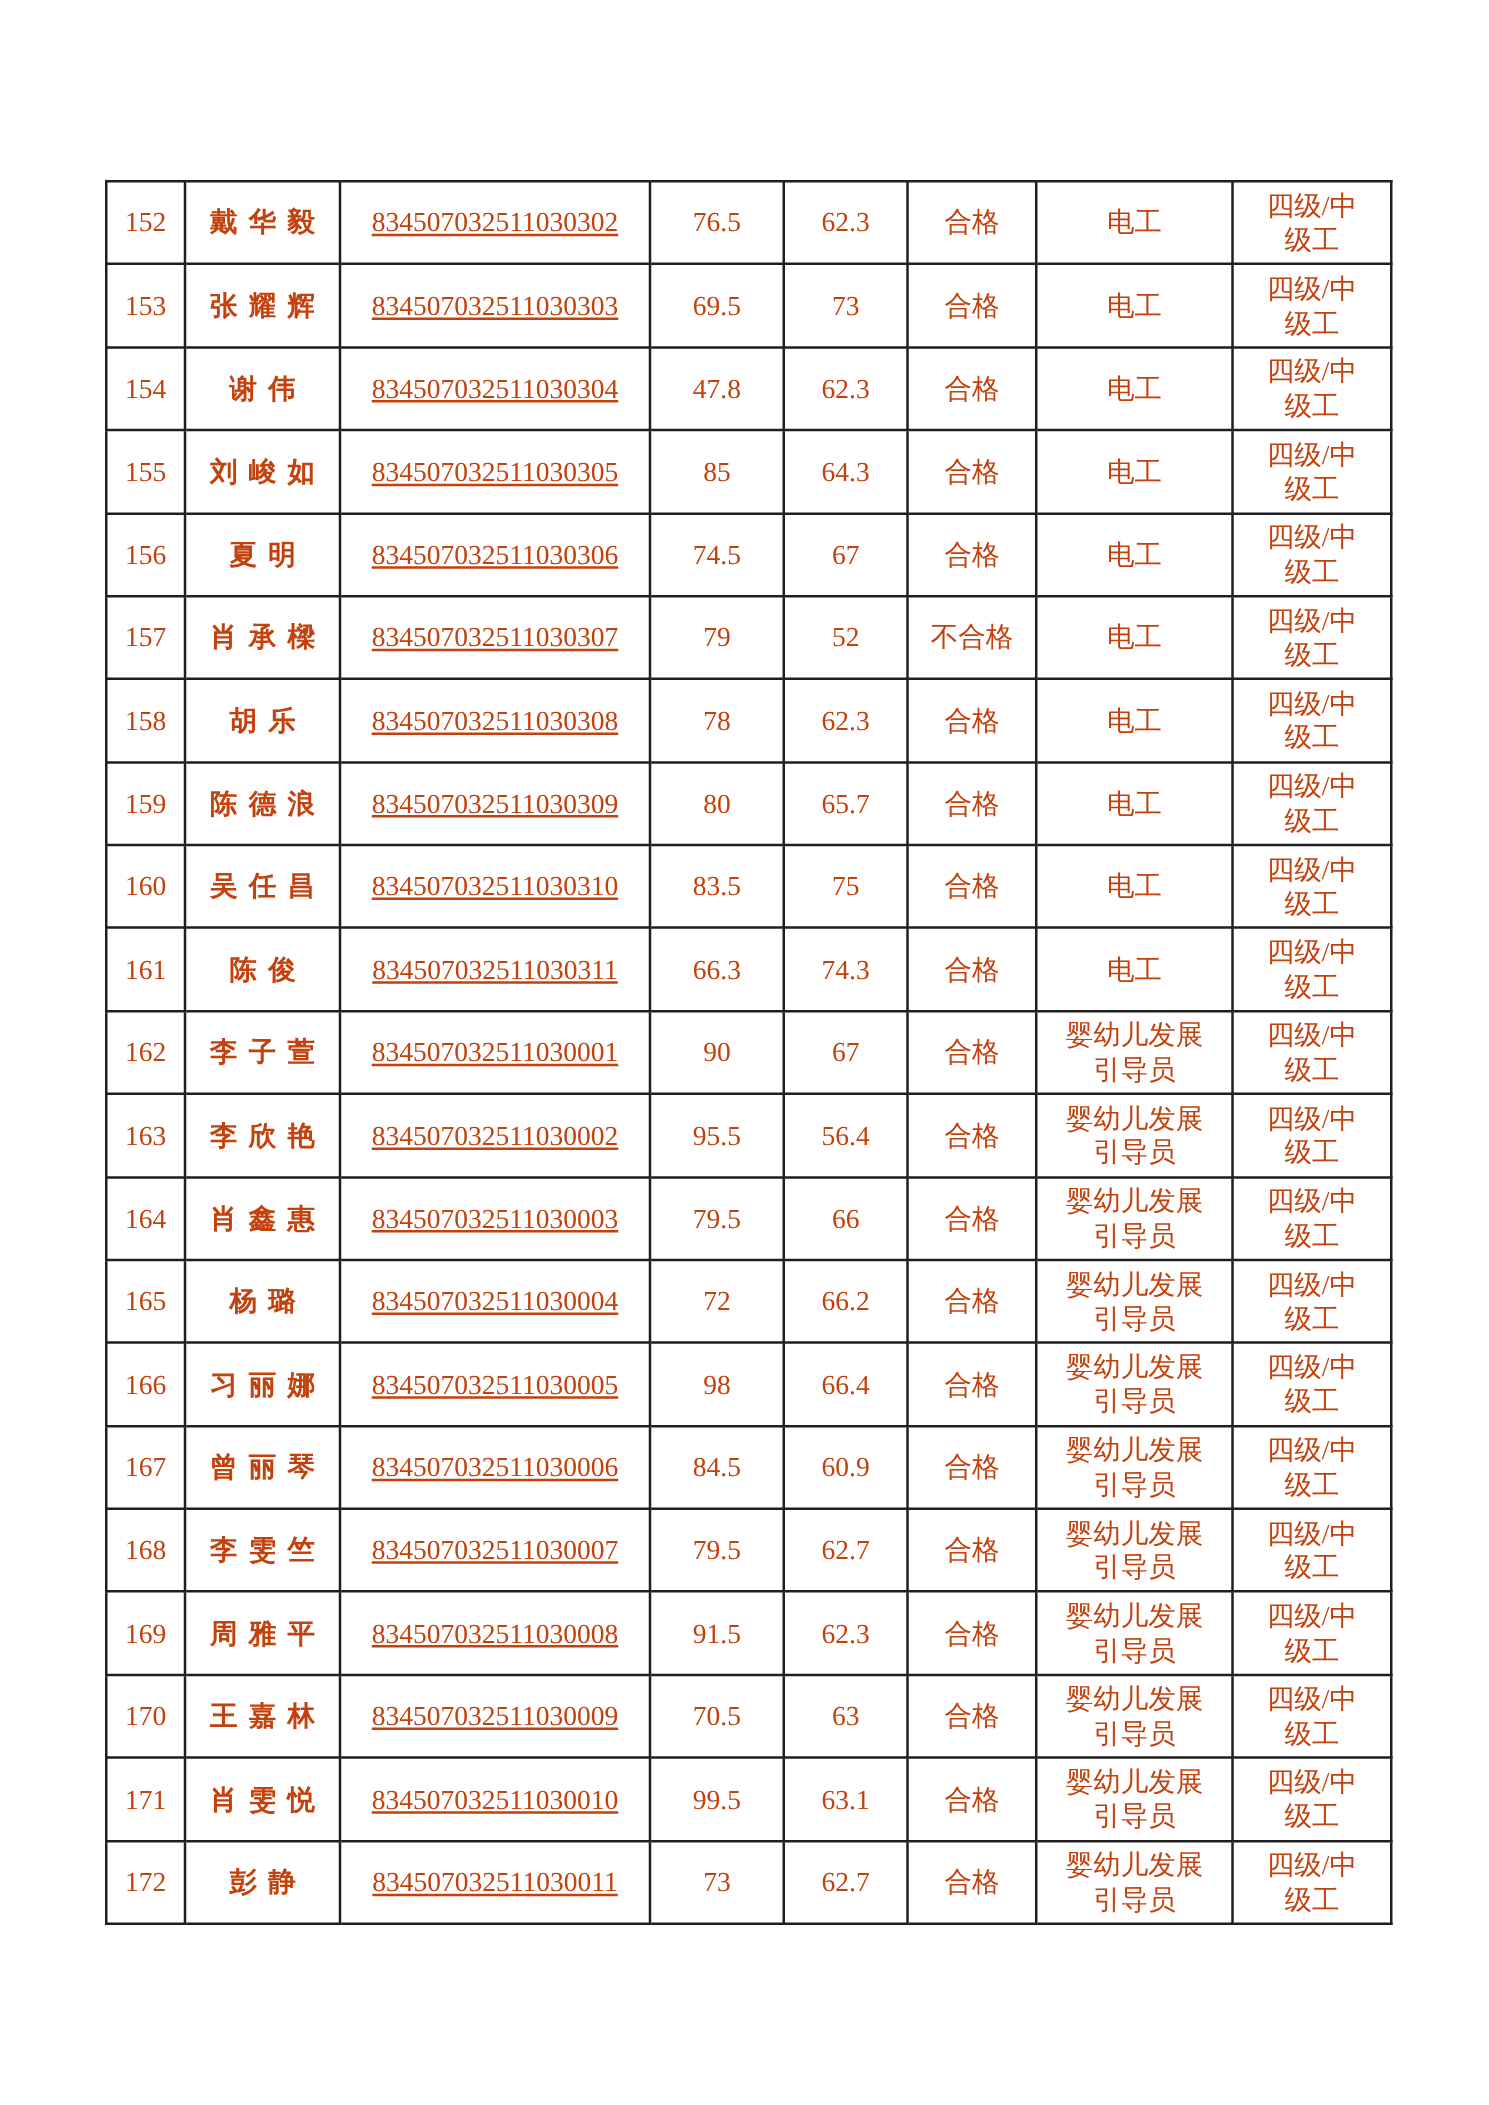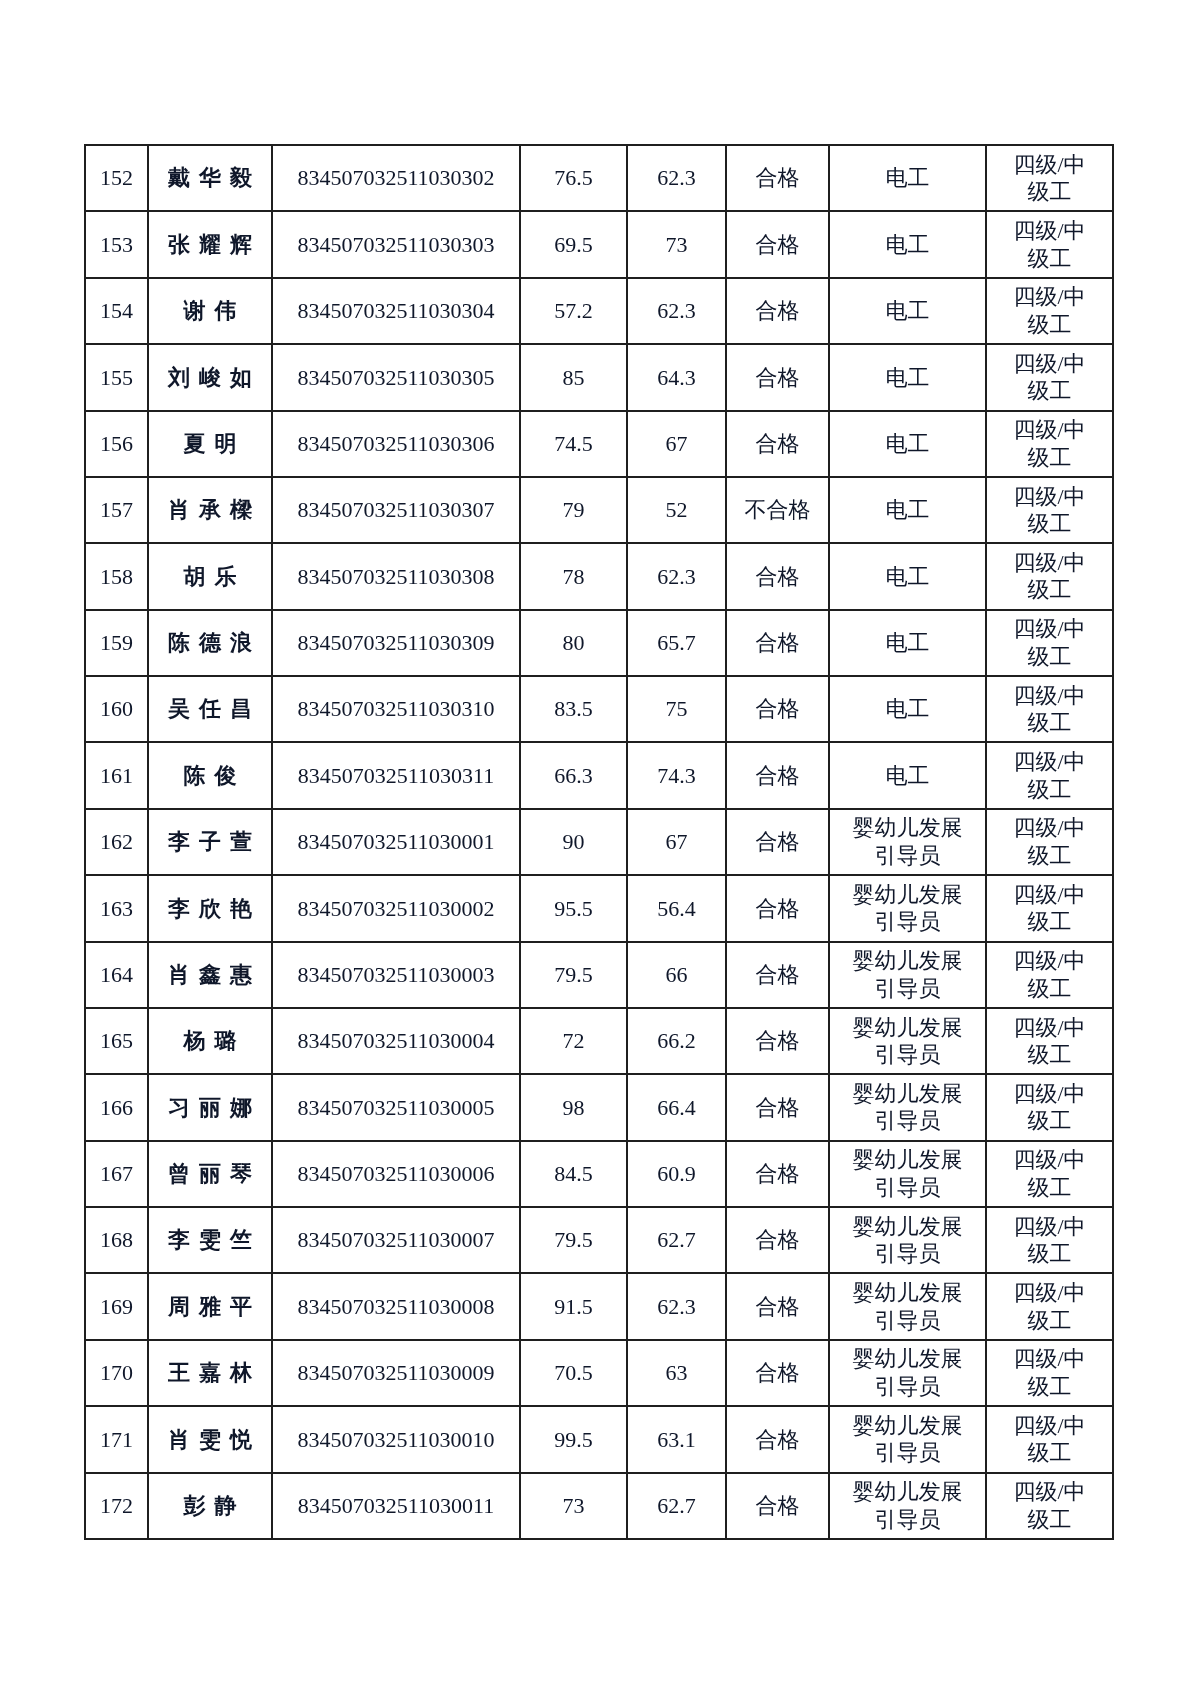--- a/index.html
+++ b/index.html
@@ -6,21 +6,21 @@
     margin: 0;
     padding: 0;
     background: #ffffff;
   }
   .page {
     position: relative;
     width: 982px;
     height: 1684px;
     background: #ffffff;
     font-family: "Liberation Serif", "DejaVu Serif", serif;
-    color: #0f172a;
+    color: #c2410c;
   }
   table.results {
     position: absolute;
     left: 84px;
     top: 144px;
     width: 1028px;
     height: 1396px;
     border-collapse: collapse;
     table-layout: fixed;
   }
@@ -44,20 +44,21 @@
   td.cell-name {
     font-size: 21px;
     font-weight: bold;
   }
   td.cell-name .inner {
     letter-spacing: 9px;
     margin-right: -9px;
   }
   td.cell-id {
     font-size: 23px;
+    text-decoration: underline;
   }
 </style>
 </head>
 <body>
 
 <div class="page">
   <table class="results">
     <colgroup>
       <col style="width:63px">
       <col style="width:124px">
@@ -88,21 +89,21 @@
     <td class="cell-score2">73</td>
     <td class="cell-result">合格</td>
     <td class="cell-job">电工</td>
     <td class="cell-level">四级/中
 级工</td>
   </tr>
         <tr>
     <td class="cell-no">154</td>
     <td class="cell-name"><span class="inner">谢伟</span></td>
     <td class="cell-id">834507032511030304</td>
-    <td class="cell-score1">57.2</td>
+    <td class="cell-score1">47.8</td>
     <td class="cell-score2">62.3</td>
     <td class="cell-result">合格</td>
     <td class="cell-job">电工</td>
     <td class="cell-level">四级/中
 级工</td>
   </tr>
         <tr>
     <td class="cell-no">155</td>
     <td class="cell-name"><span class="inner">刘峻如</span></td>
     <td class="cell-id">834507032511030305</td>

